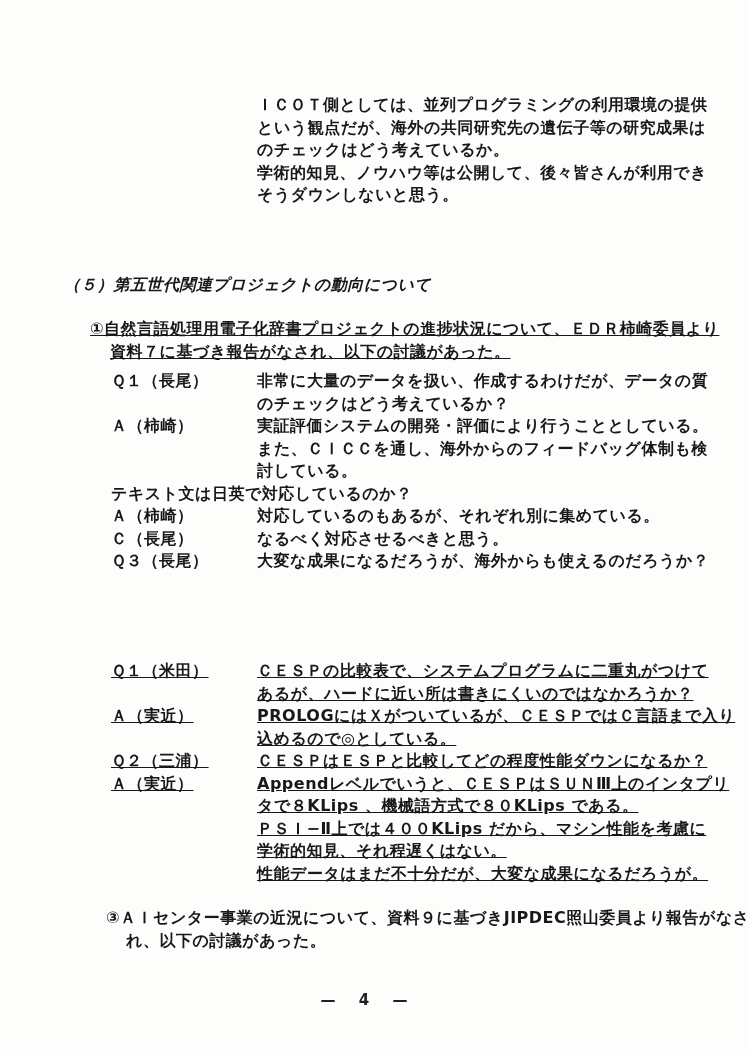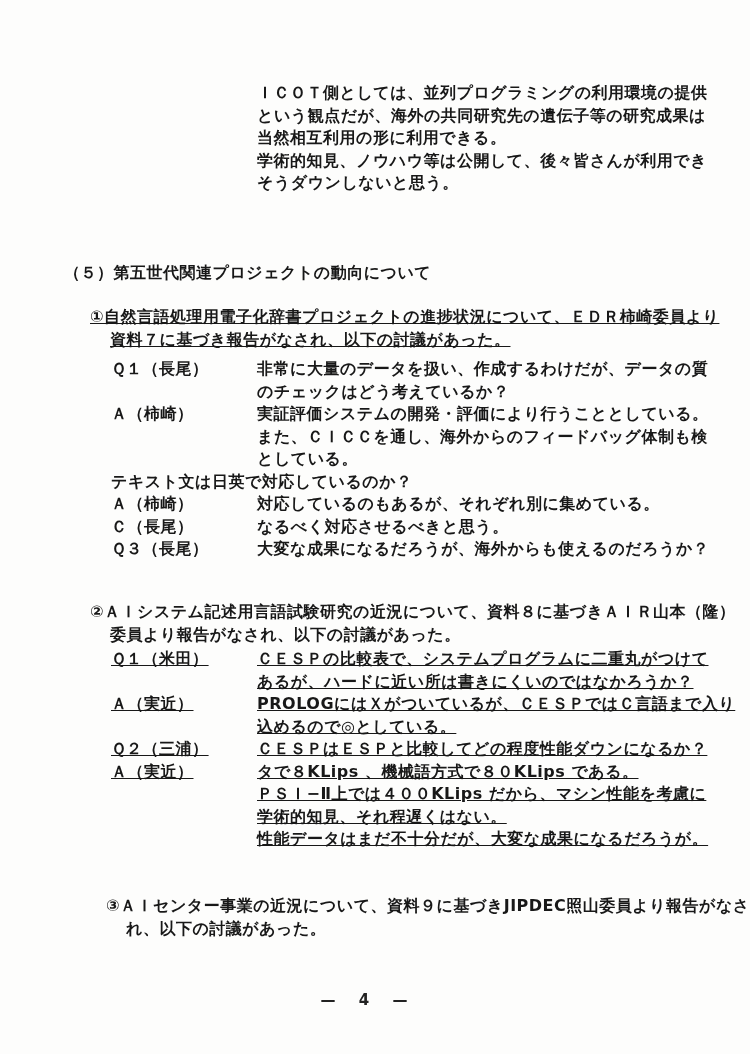--- a/index.html
+++ b/index.html
@@ -15,20 +15,21 @@
     position:absolute;inset:0;
     background:#fdfdfc;
   }
   .blk{
     position:absolute;
     font-size:16px;
     font-weight:700;
     letter-spacing:0.5px;
     line-height:22.5px;
     white-space:nowrap;
+    margin-top:12px;
   }
   .line{white-space:nowrap;}
   .lead-indent{padding-left:20px;}
   .qa-row{display:flex;align-items:flex-start;}
   .qa-speaker{width:146px;flex:0 0 146px;}
   .qa-lines{flex:1;}
   .pagenum{
     position:absolute;
     top:991px;left:300px;width:130px;
     text-align:center;
@@ -39,46 +40,46 @@
   }
 </style>
 </head>
 <body>
 
 <div class="page">
 
   <div class="blk" style="top:82px;left:257px;">
     <div class="line">ＩＣＯＴ側としては、並列プログラミングの利用環境の提供</div>
     <div class="line">という観点だが、海外の共同研究先の遺伝子等の研究成果は</div>
-    <div class="line">当然相互利用の形に利用できる。</div>
+    <div class="line">のチェックはどう考えているか。</div>
     <div class="line">学術的知見、ノウハウ等は公開して、後々皆さんが利用でき</div>
     <div class="line">そうダウンしないと思う。</div>
   </div>
 
-  <div class="blk" style="top:262px;left:64px;">（５）第五世代関連プロジェクトの動向について</div>
+  <div class="blk" style="top:262px;left:64px;font-style:italic;">（５）第五世代関連プロジェクトの動向について</div>
 
   <div class="blk" style="top:306px;left:90px;text-decoration:underline;">
     <div class="line">①自然言語処理用電子化辞書プロジェクトの進捗状況について、ＥＤＲ柿崎委員より</div>
     <div class="line lead-indent">資料７に基づき報告がなされ、以下の討議があった。</div>
   </div>
 
   <div class="blk" style="top:358px;left:111px;">
     <div class="qa-row">
       <div class="qa-speaker">Ｑ１（長尾）</div>
       <div class="qa-lines">
         <div class="line">非常に大量のデータを扱い、作成するわけだが、データの質</div>
         <div class="line">のチェックはどう考えているか？</div>
       </div>
     </div>
     <div class="qa-row">
       <div class="qa-speaker">Ａ（柿崎）</div>
       <div class="qa-lines">
         <div class="line">実証評価システムの開発・評価により行うこととしている。</div>
         <div class="line">また、ＣＩＣＣを通し、海外からのフィードバッグ体制も検</div>
-        <div class="line">としている。</div>
+        <div class="line">討している。</div>
       </div>
     </div>
     <div class="qa-row">
       <div class="qa-lines">
         <div class="line">テキスト文は日英で対応しているのか？</div>
       </div>
     </div>
     <div class="qa-row">
       <div class="qa-speaker">Ａ（柿崎）</div>
       <div class="qa-lines">
@@ -92,24 +93,20 @@
       </div>
     </div>
     <div class="qa-row">
       <div class="qa-speaker">Ｑ３（長尾）</div>
       <div class="qa-lines">
         <div class="line">大変な成果になるだろうが、海外からも使えるのだろうか？</div>
       </div>
     </div>
   </div>
 
-  <div class="blk" style="top:601px;left:90px;">
-    <div class="line">②ＡＩシステム記述用言語試験研究の近況について、資料８に基づきＡＩＲ山本（隆）</div>
-    <div class="line lead-indent">委員より報告がなされ、以下の討議があった。</div>
-  </div>
 
   <div class="blk" style="top:648px;left:111px;text-decoration:underline;">
     <div class="qa-row">
       <div class="qa-speaker">Ｑ１（米田）</div>
       <div class="qa-lines">
         <div class="line">ＣＥＳＰの比較表で、システムプログラムに二重丸がつけて</div>
         <div class="line">あるが、ハードに近い所は書きにくいのではなかろうか？</div>
       </div>
     </div>
     <div class="qa-row">
@@ -121,20 +118,21 @@
     </div>
     <div class="qa-row">
       <div class="qa-speaker">Ｑ２（三浦）</div>
       <div class="qa-lines">
         <div class="line">ＣＥＳＰはＥＳＰと比較してどの程度性能ダウンになるか？</div>
       </div>
     </div>
     <div class="qa-row">
       <div class="qa-speaker">Ａ（実近）</div>
       <div class="qa-lines">
+        <div class="line">Appendレベルでいうと、ＣＥＳＰはＳＵＮⅢ上のインタプリ</div>
         <div class="line">タで８KLips 、機械語方式で８０KLips である。</div>
         <div class="line">ＰＳＩ−Ⅱ上では４００KLips だから、マシン性能を考慮に</div>
         <div class="line">学術的知見、それ程遅くはない。</div>
         <div class="line">性能データはまだ不十分だが、大変な成果になるだろうが。</div>
       </div>
     </div>
   </div>
 
   <div class="blk" style="top:895px;left:106px;">
     <div class="line">③ＡＩセンター事業の近況について、資料９に基づきJIPDEC照山委員より報告がなさ</div>

